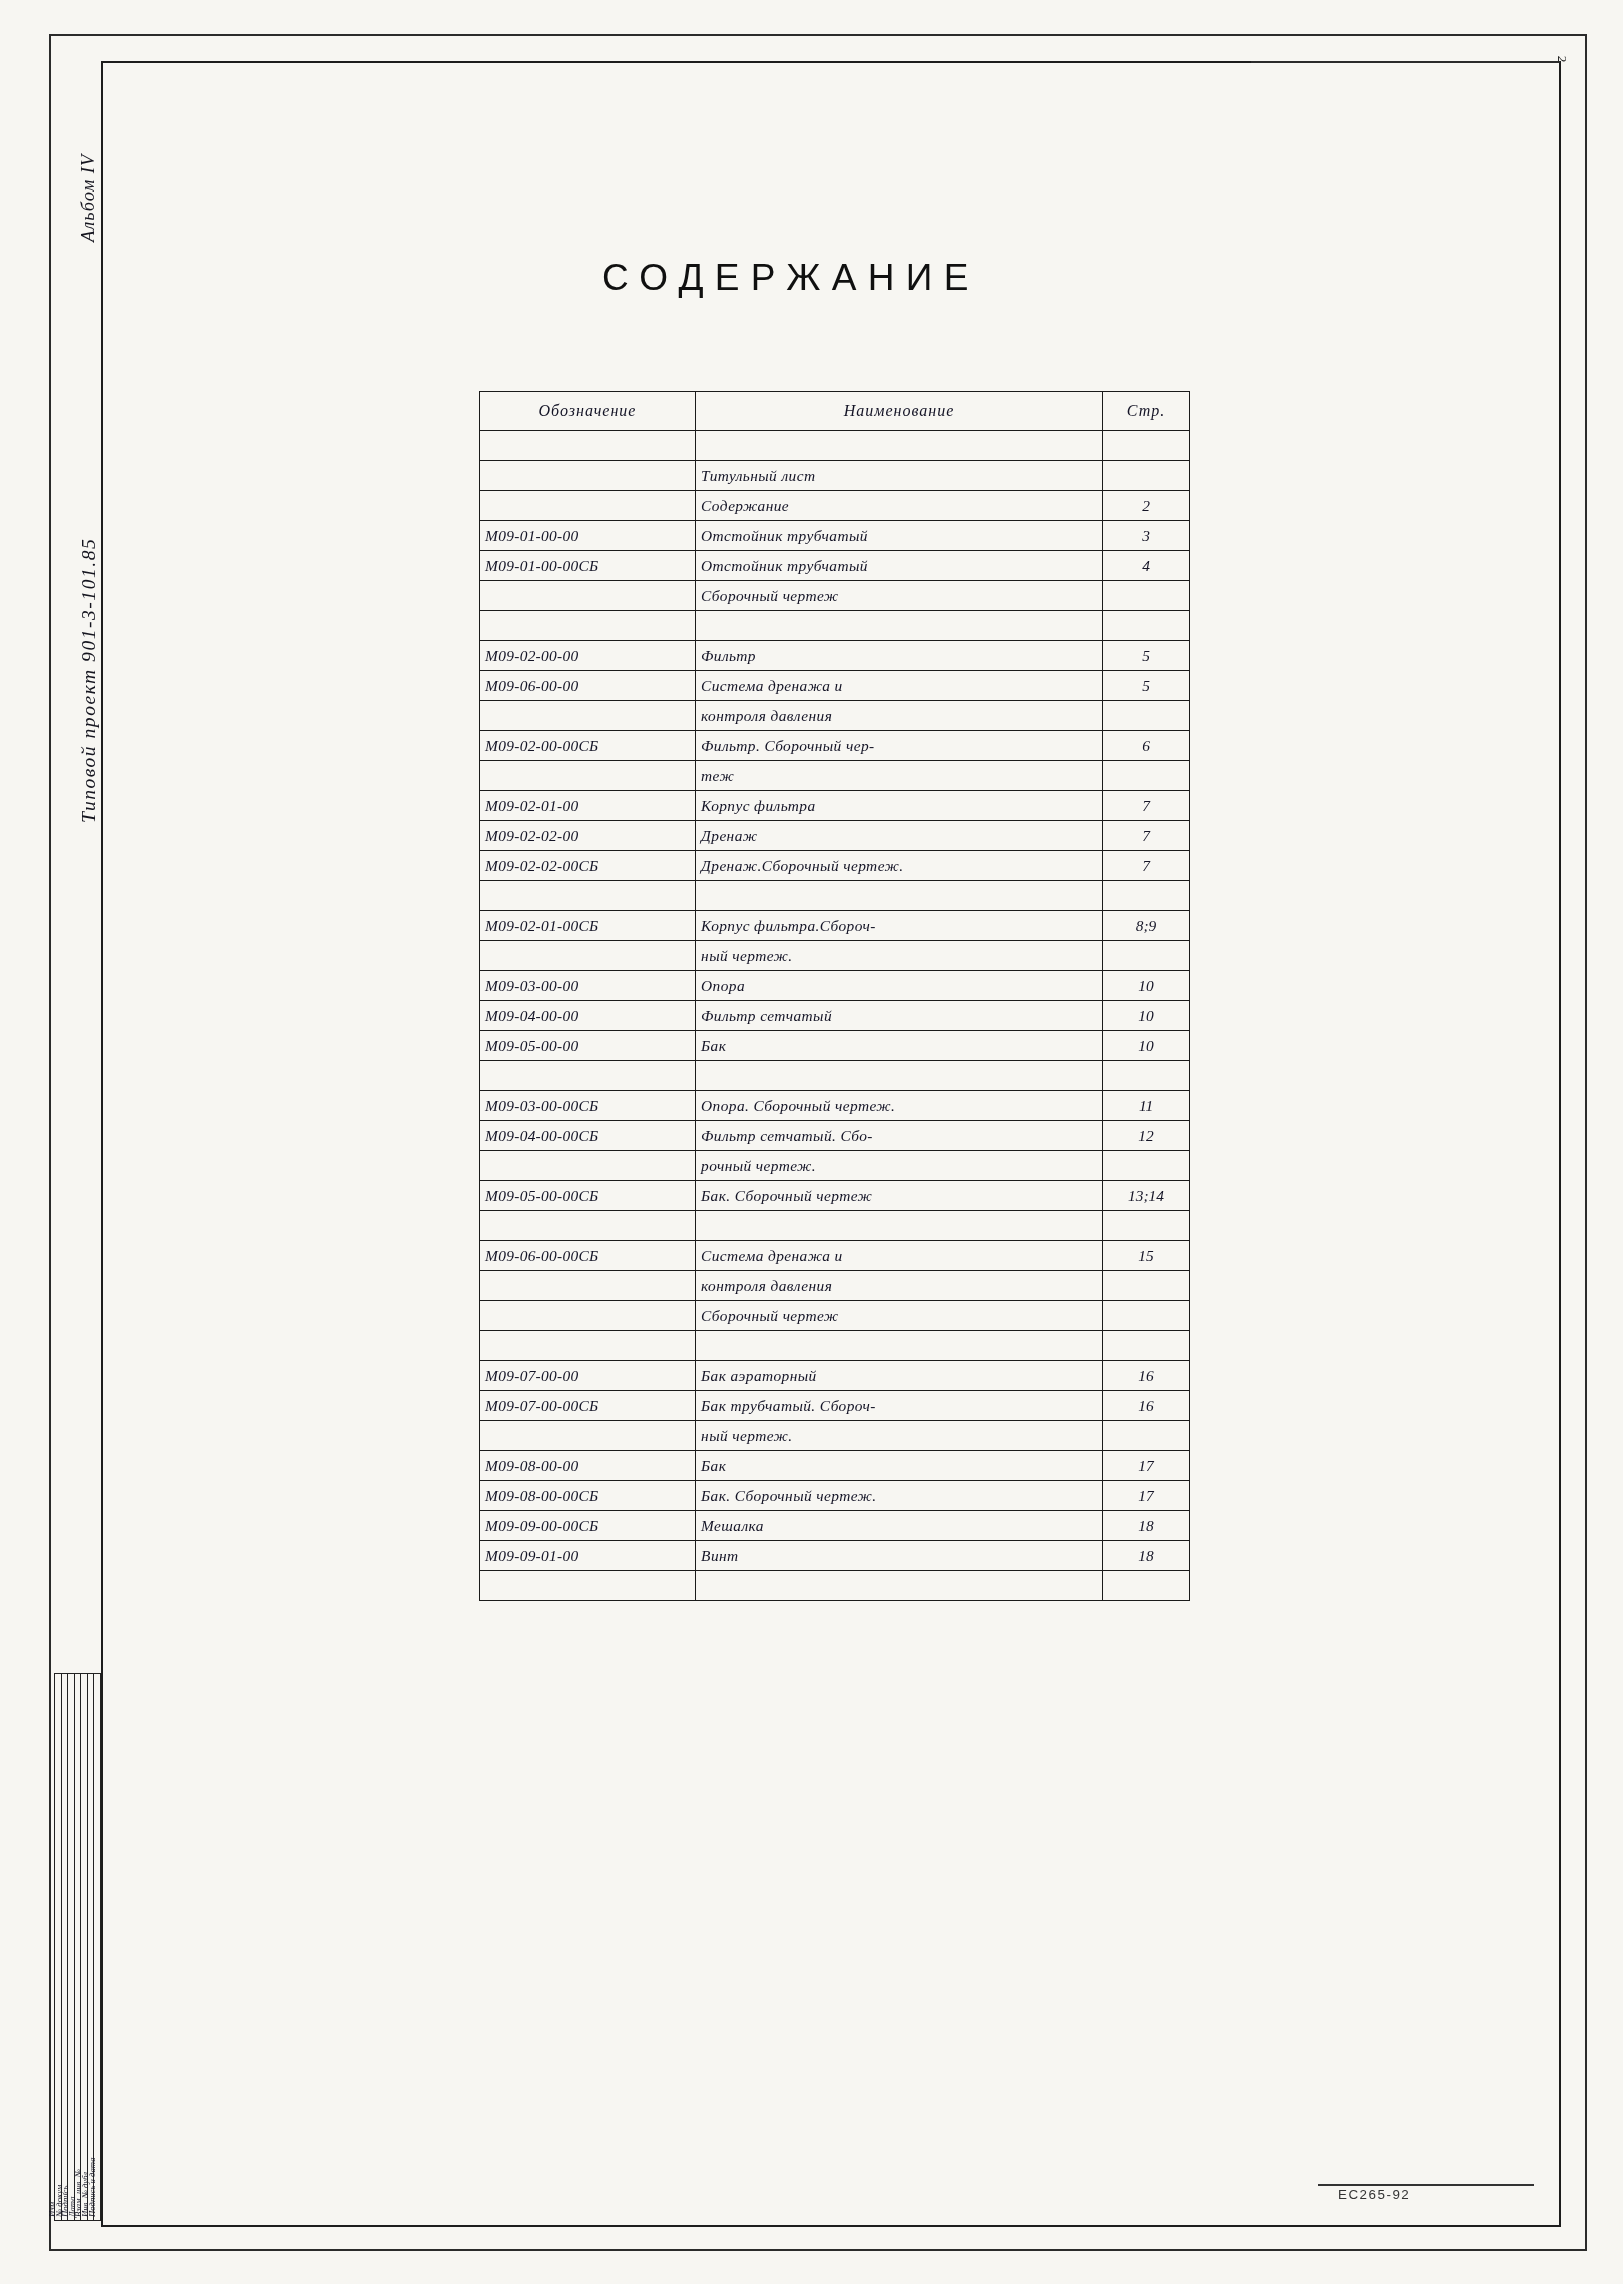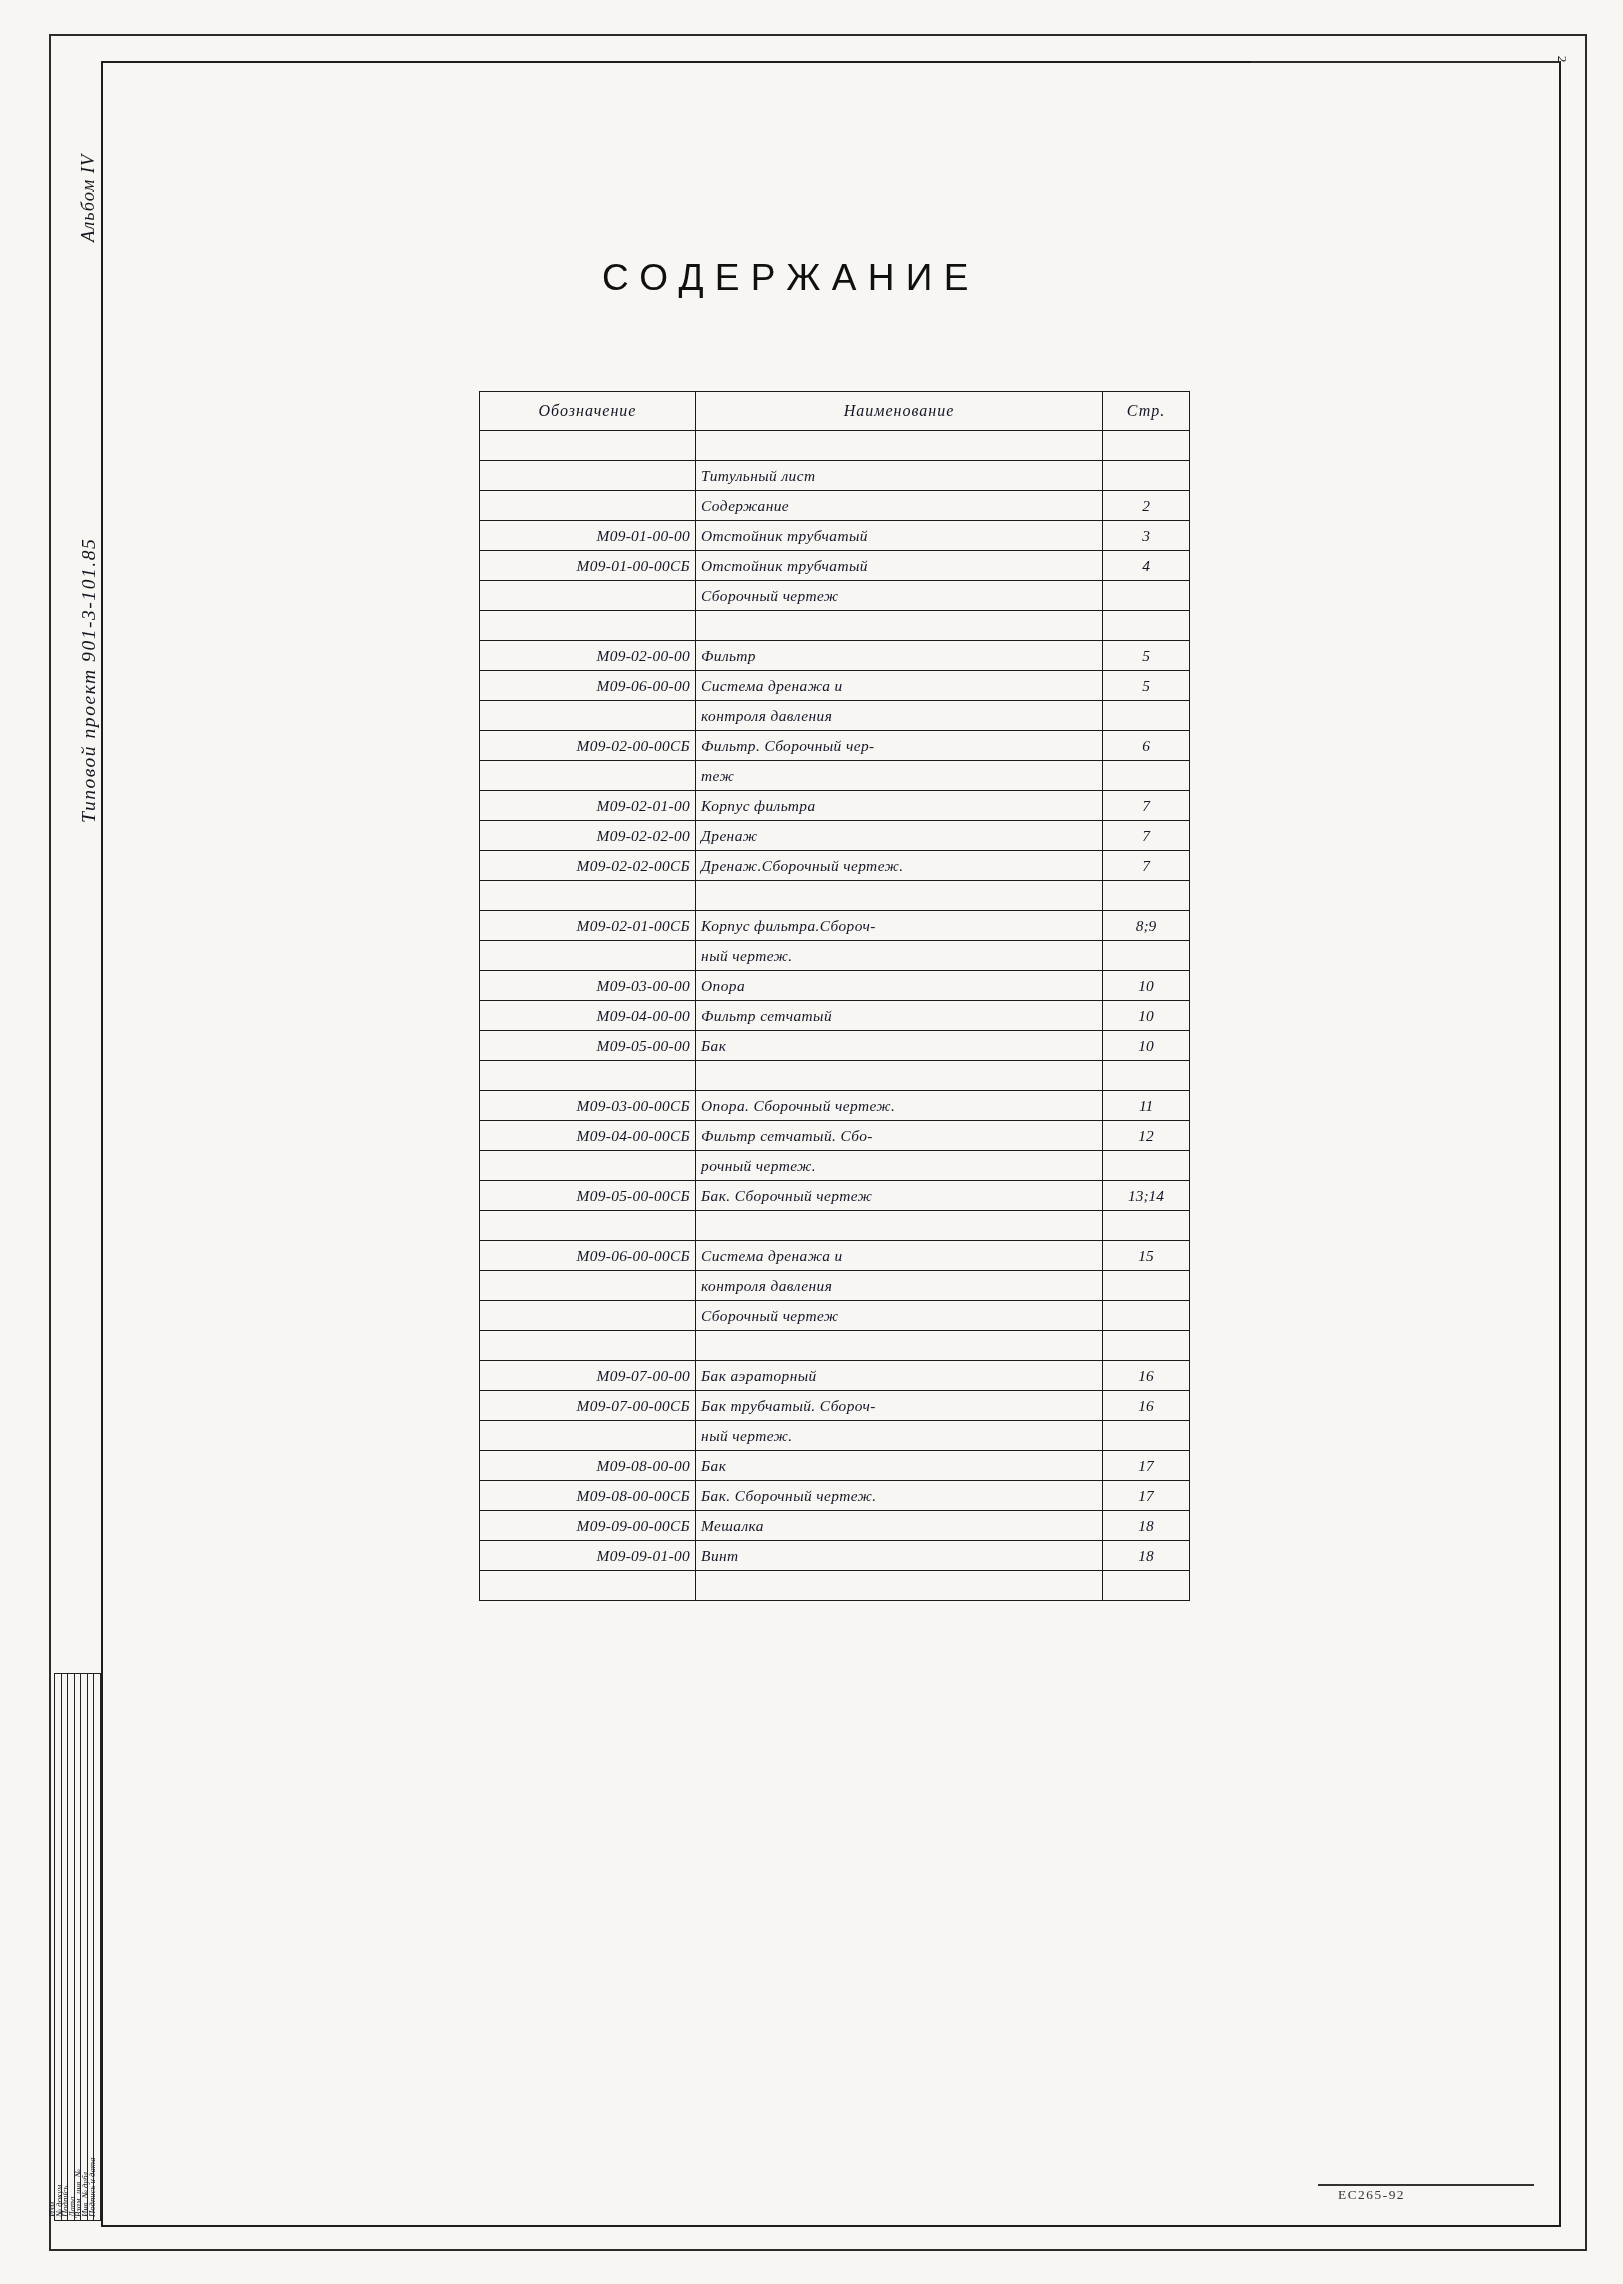--- a/index.html
+++ b/index.html
@@ -147,34 +147,34 @@
   table.toc th {
     height: 38px;
     font-weight: normal;
     letter-spacing: 1px;
     text-align: center;
     font-size: 16px;
   }
   col.c-code { width: 216px; }
   col.c-name { width: 407px; }
   col.c-page { width: 87px; }
-  td.code { text-align: right; letter-spacing: 0.3px; }
+  td.code { text-align: left; letter-spacing: 0.3px; }
   td.name { text-align: left; padding-left: 9.3px; letter-spacing: 0.4px; }
   td.page { text-align: center; }
   tr.blank td { height: 29px; }
   .small { font-size: 14px; }
 
   .bottom-code {
     position: absolute;
     left: 1338px;
     top: 2187px;
     font-size: 13.4px;
     color: #333;
     letter-spacing: 1.5px;
-    font-family: Liberation Serif, serif;
+    font-family: Liberation Sans, sans-serif;
   }
   .bottom-rule {
     position: absolute;
     left: 1318px;
     top: 2184px;
     width: 216px;
     height: 1.5px;
     background: #333;
   }
 </style>

